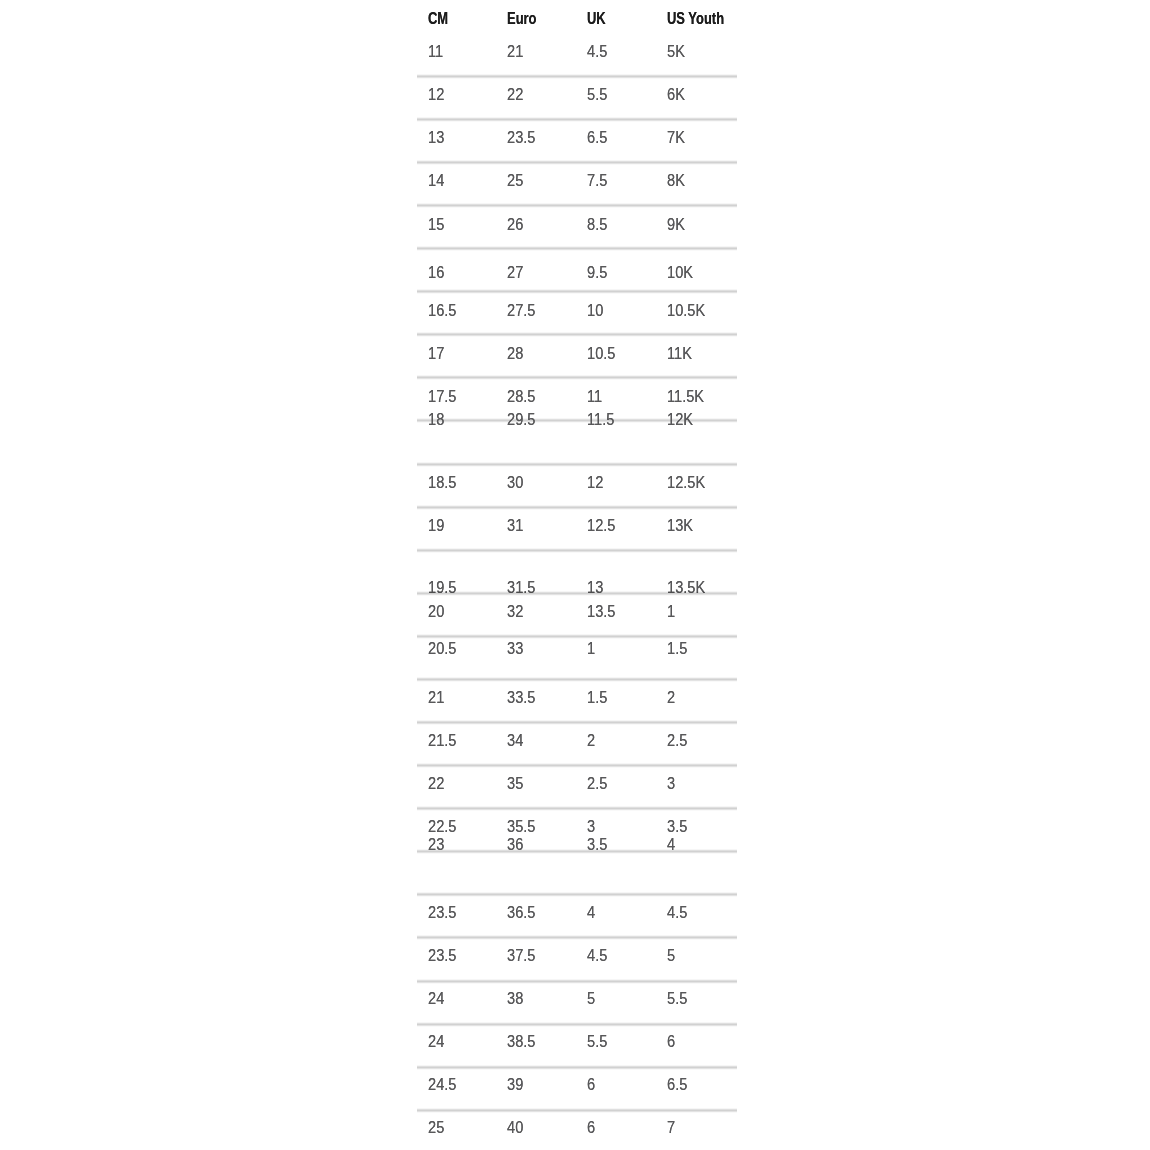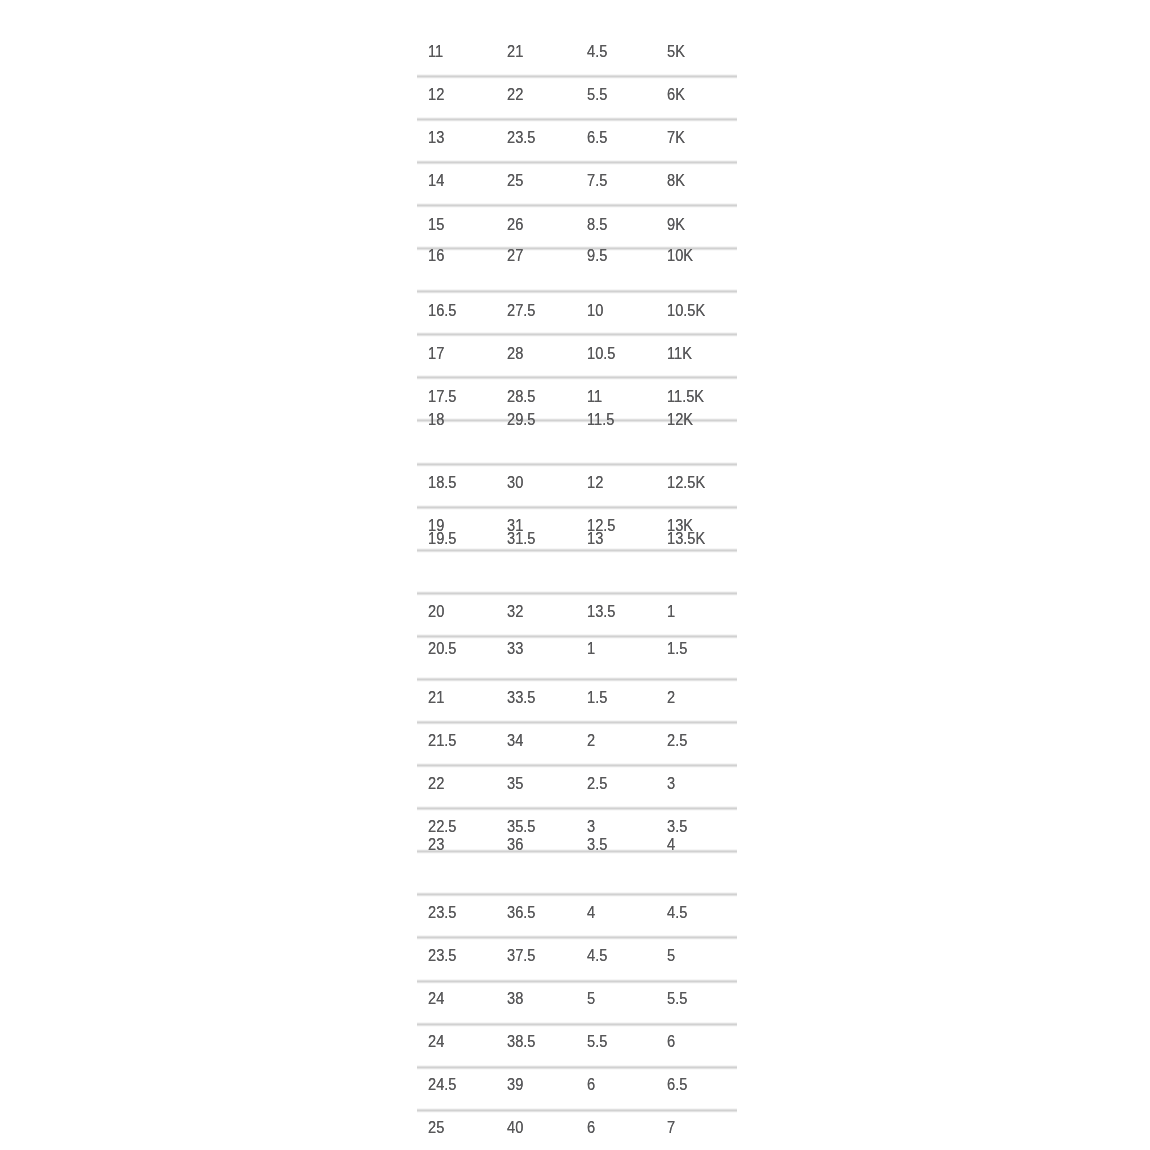--- a/index.html
+++ b/index.html
@@ -70,20 +70,26 @@
       rgba(0,0,0,0.110) 60%,
       rgba(0,0,0,0.110) 80%,
       rgba(0,0,0,0.025) 80%,
       rgba(0,0,0,0.025) 100%);
   }
 </style>
 </head>
 <body>
 
 <div id="size-table">
+  <div class="hrow" style="top:0px;height:25px">
+    <span class="cell" style="left:11px;top:11px">CM</span>
+    <span class="cell" style="left:90px;top:11px">Euro</span>
+    <span class="cell" style="left:169.5px;top:11px">UK</span>
+    <span class="cell" style="left:250px;top:11px">US Youth</span>
+  </div>
   <div class="drow" style="top:42.4000px">
     <span class="cell" style="left:11px">11</span>
     <span class="cell" style="left:90px">21</span>
     <span class="cell" style="left:169.5px">4.5</span>
     <span class="cell" style="left:250px">5K</span>
   </div>
   <div class="rule" style="top:73.8000px"></div>
   <div class="drow" style="top:85.4300px">
     <span class="cell" style="left:11px">12</span>
     <span class="cell" style="left:90px">22</span>
@@ -105,21 +111,21 @@
     <span class="cell" style="left:250px">8K</span>
   </div>
   <div class="rule" style="top:203.0499px"></div>
   <div class="drow" style="top:214.5200px">
     <span class="cell" style="left:11px">15</span>
     <span class="cell" style="left:90px">26</span>
     <span class="cell" style="left:169.5px">8.5</span>
     <span class="cell" style="left:250px">9K</span>
   </div>
   <div class="rule" style="top:246.1332px"></div>
-  <div class="drow" style="top:246px">
+  <div class="drow" style="top:263px">
     <span class="cell" style="left:11px">16</span>
     <span class="cell" style="left:90px">27</span>
     <span class="cell" style="left:169.5px">9.5</span>
     <span class="cell" style="left:250px">10K</span>
   </div>
   <div class="rule" style="top:289.2165px"></div>
   <div class="drow" style="top:300.5800px">
     <span class="cell" style="left:11px">16.5</span>
     <span class="cell" style="left:90px">27.5</span>
     <span class="cell" style="left:169.5px">10</span>
@@ -154,21 +160,21 @@
     <span class="cell" style="left:250px">12.5K</span>
   </div>
   <div class="rule" style="top:504.6330px"></div>
   <div class="drow" style="top:515.7300px">
     <span class="cell" style="left:11px">19</span>
     <span class="cell" style="left:90px">31</span>
     <span class="cell" style="left:169.5px">12.5</span>
     <span class="cell" style="left:250px">13K</span>
   </div>
   <div class="rule" style="top:547.7163px"></div>
-  <div class="drow" style="top:529px">
+  <div class="drow" style="top:578px">
     <span class="cell" style="left:11px">19.5</span>
     <span class="cell" style="left:90px">31.5</span>
     <span class="cell" style="left:169.5px">13</span>
     <span class="cell" style="left:250px">13.5K</span>
   </div>
   <div class="rule" style="top:590.7996px"></div>
   <div class="drow" style="top:601.7900px">
     <span class="cell" style="left:11px">20</span>
     <span class="cell" style="left:90px">32</span>
     <span class="cell" style="left:169.5px">13.5</span>

